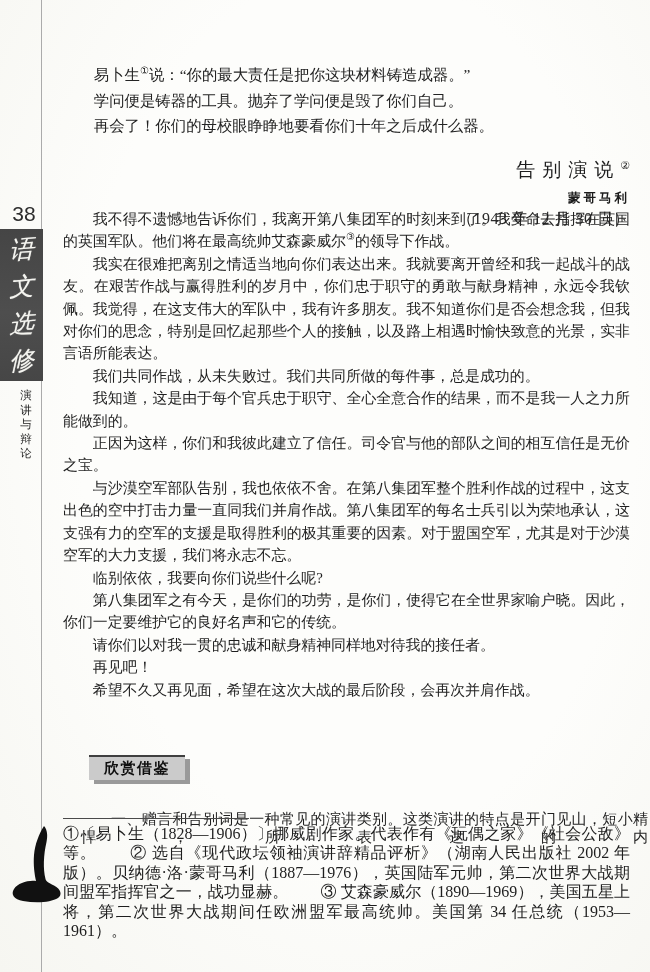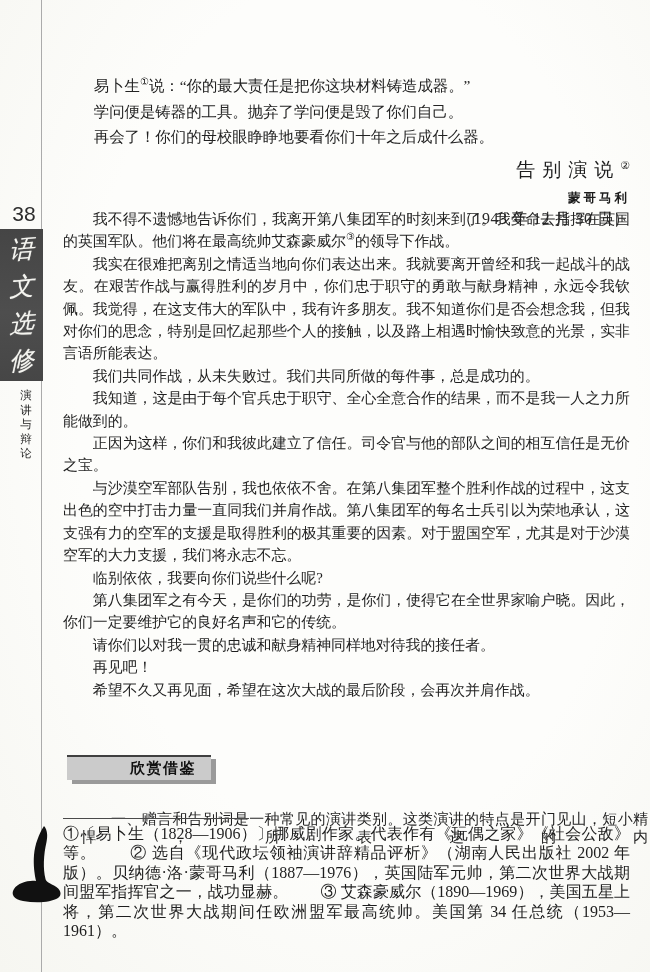--- a/index.html
+++ b/index.html
@@ -38,45 +38,45 @@
     position:absolute;left:19px;top:388px;width:14px;
     display:flex;flex-direction:column;align-items:center;
   }
   .sidelabel span{
     display:block;font-size:11.5px;line-height:14.5px;color:#1d1d1d;
   }
   .inkblob{position:absolute;left:10px;top:825px;z-index:2;}
   
   .content{position:absolute;left:63px;top:0;width:567px;height:972px;}
   .quote{position:absolute;top:62px;width:100%;
-    font-size:15.4px;line-height:25.5px;text-align:justify;margin-top:11px;}
+    font-size:15.4px;line-height:25.5px;text-align:justify;}
   .quote p{margin:0;text-indent:2em;}
   .titleblock{position:absolute;top:157px;width:100%;text-align:right;}
   .titleblock h1{
     margin:0;font-size:19px;font-weight:500;color:#1d1d1d;
     letter-spacing:7px;padding-left:7px;
   }
   .titleblock h1 sup{font-size:11px;letter-spacing:0;}
   .author{
     margin-top:7px;
     font-family:Liberation Mono, monospace;
     font-weight:bold;font-size:12.5px;letter-spacing:3px;padding-left:3px;color:#1c1c1c;
   }
   .date{margin-top:2px;font-size:16px;color:#2a2a2a;letter-spacing:.5px;}
   .body{position:absolute;top:208px;width:100%;
     font-size:14.9px;line-height:22.4px;text-align:justify;color:#1f1f1f;}
   .body p{margin:0;text-indent:2em;}
   .body sup,.quote sup{font-size:10px;line-height:0;}
   
   .banner{
-    position:absolute;left:4px;top:755px;width:96px;height:23px;
+    position:absolute;left:26px;top:755px;width:96px;height:23px;
     background:#cbcbcb;
     border-top:2px solid #3f3f3f;
     box-shadow:5px 4px 0 #9a9a9a;
-    text-align:center;z-index:1;padding-left:48px;
+    text-align:center;z-index:1;
   }
   .banner span{
     font-family:"Liberation Sans", sans-serif;
     font-weight:bold;font-size:15px;line-height:22px;
     letter-spacing:1.5px;color:#101010;
   }
   .sectiontext{
     position:absolute;top:792px;width:100%;margin:18px;
     font-size:15px;line-height:18px;color:#1f1f1f;
     text-indent:2em;text-align:justify;text-align-last:justify;

